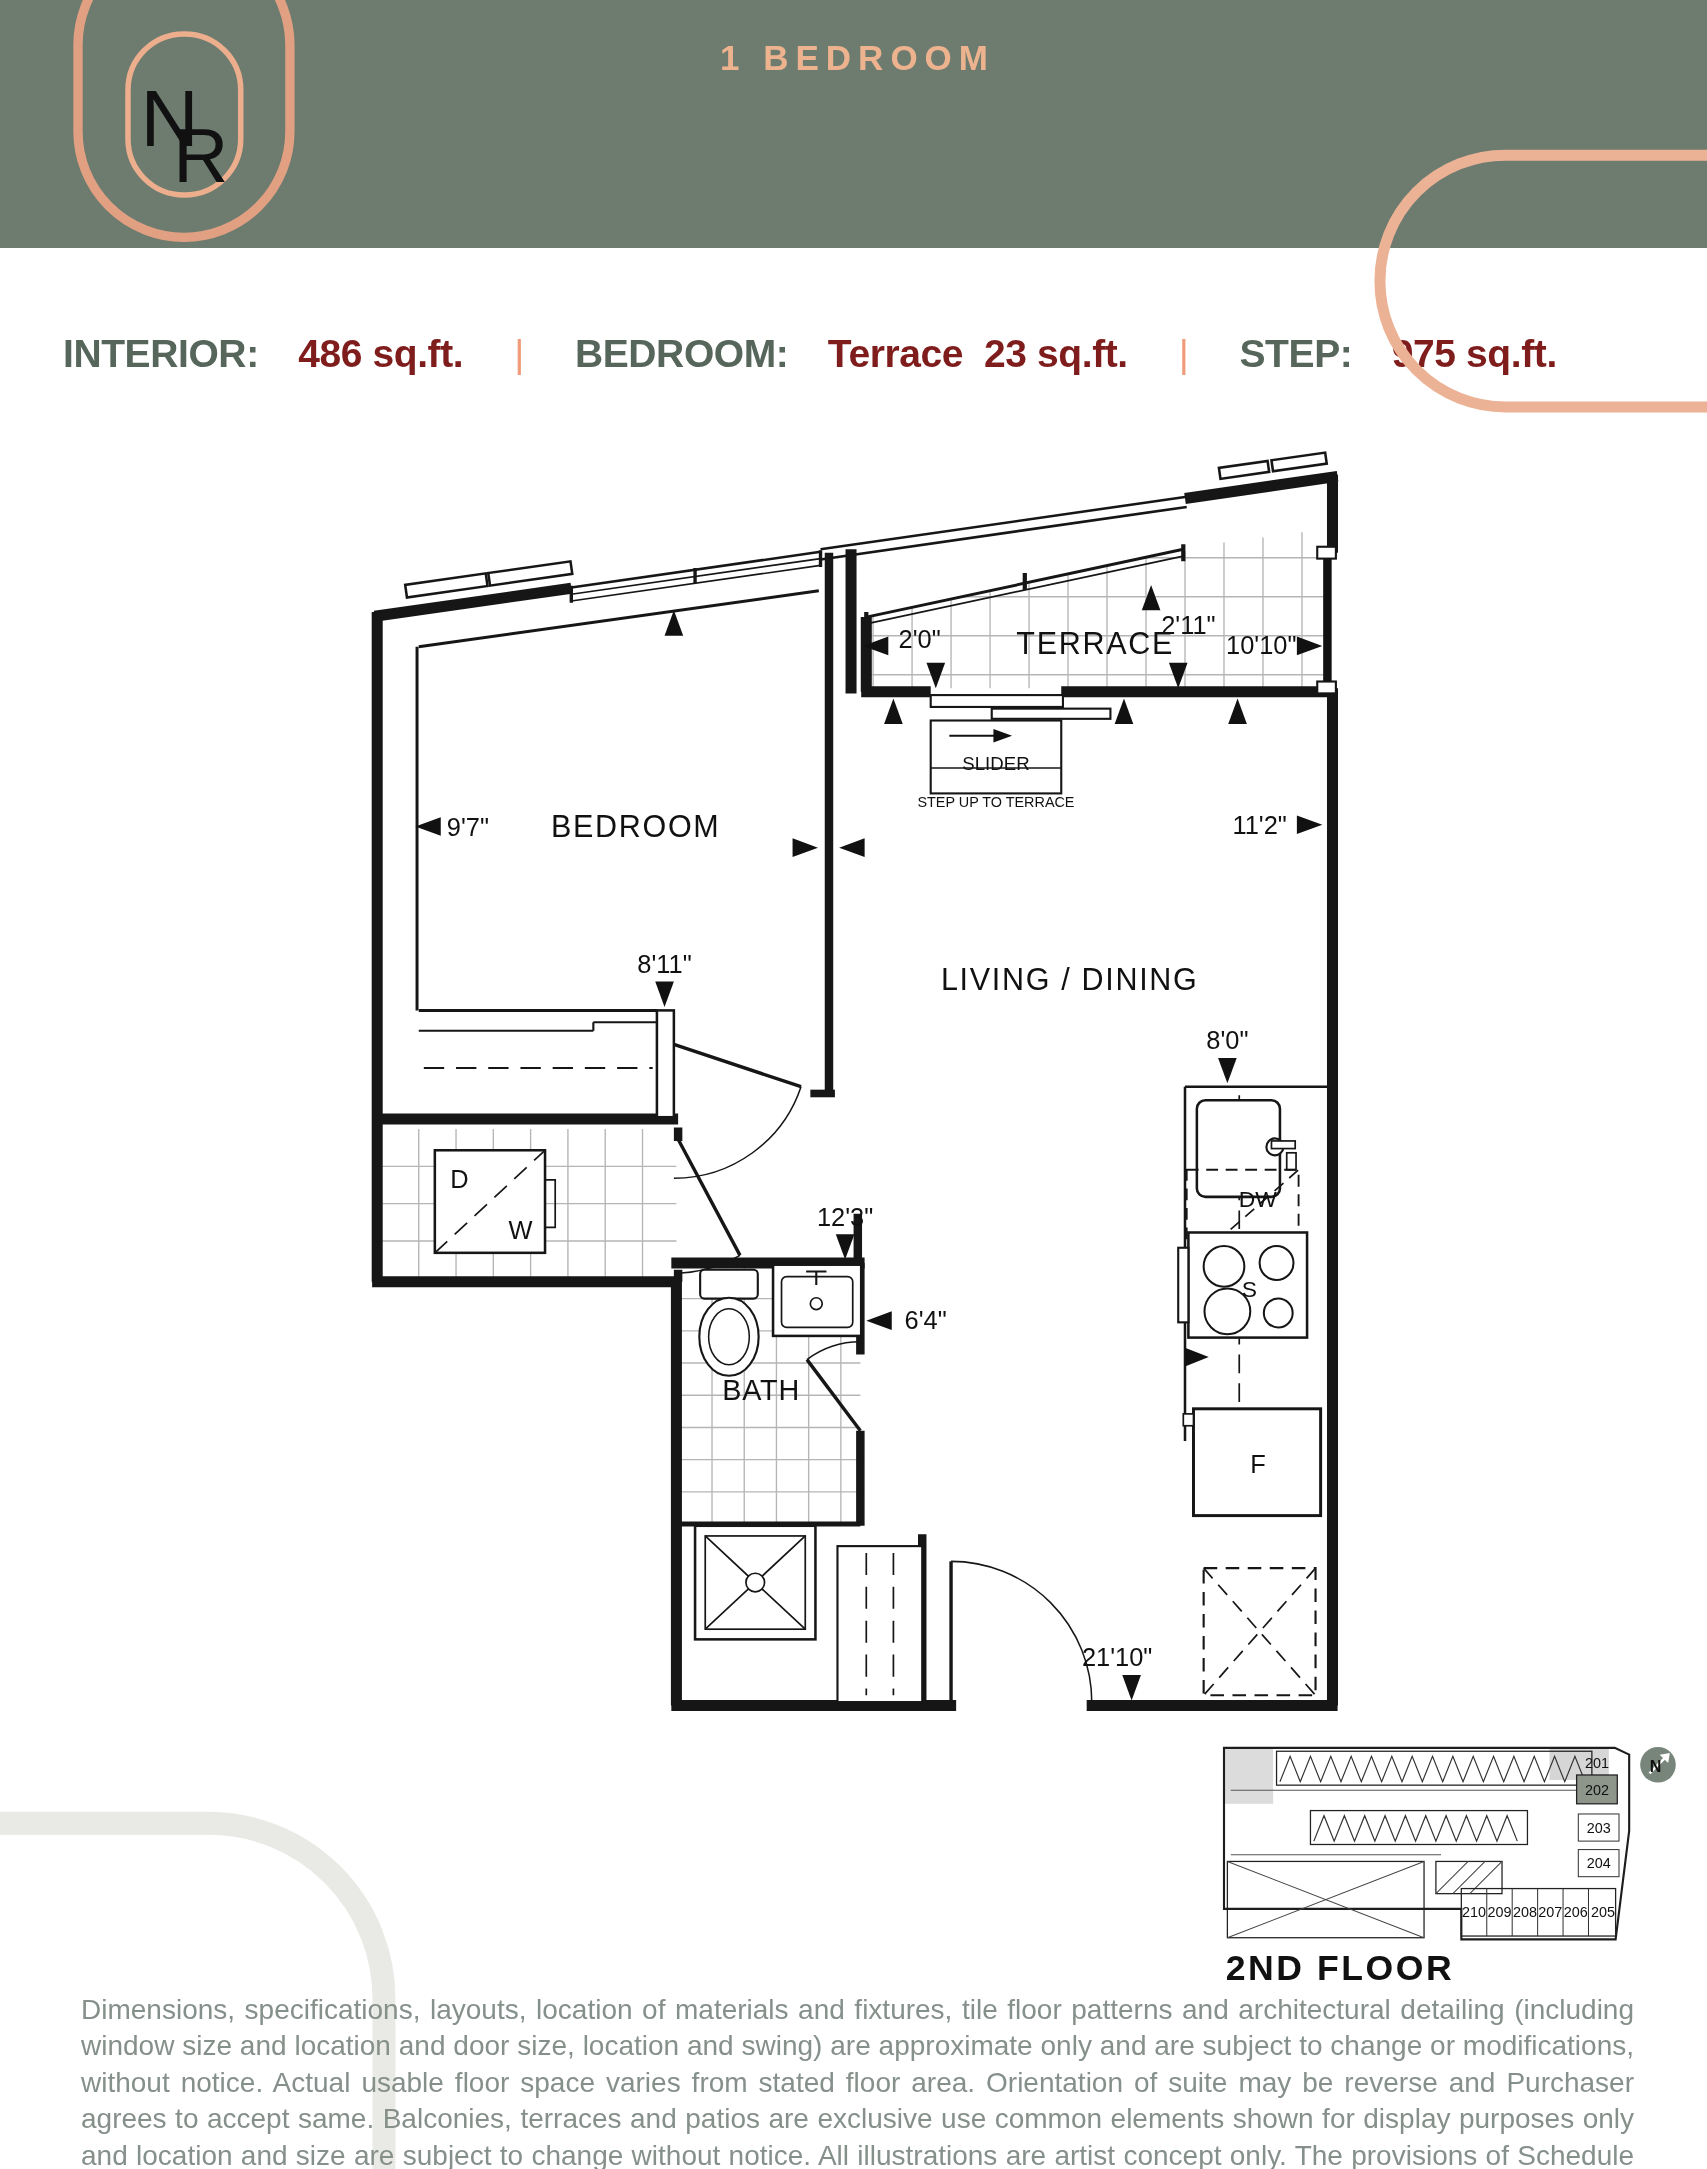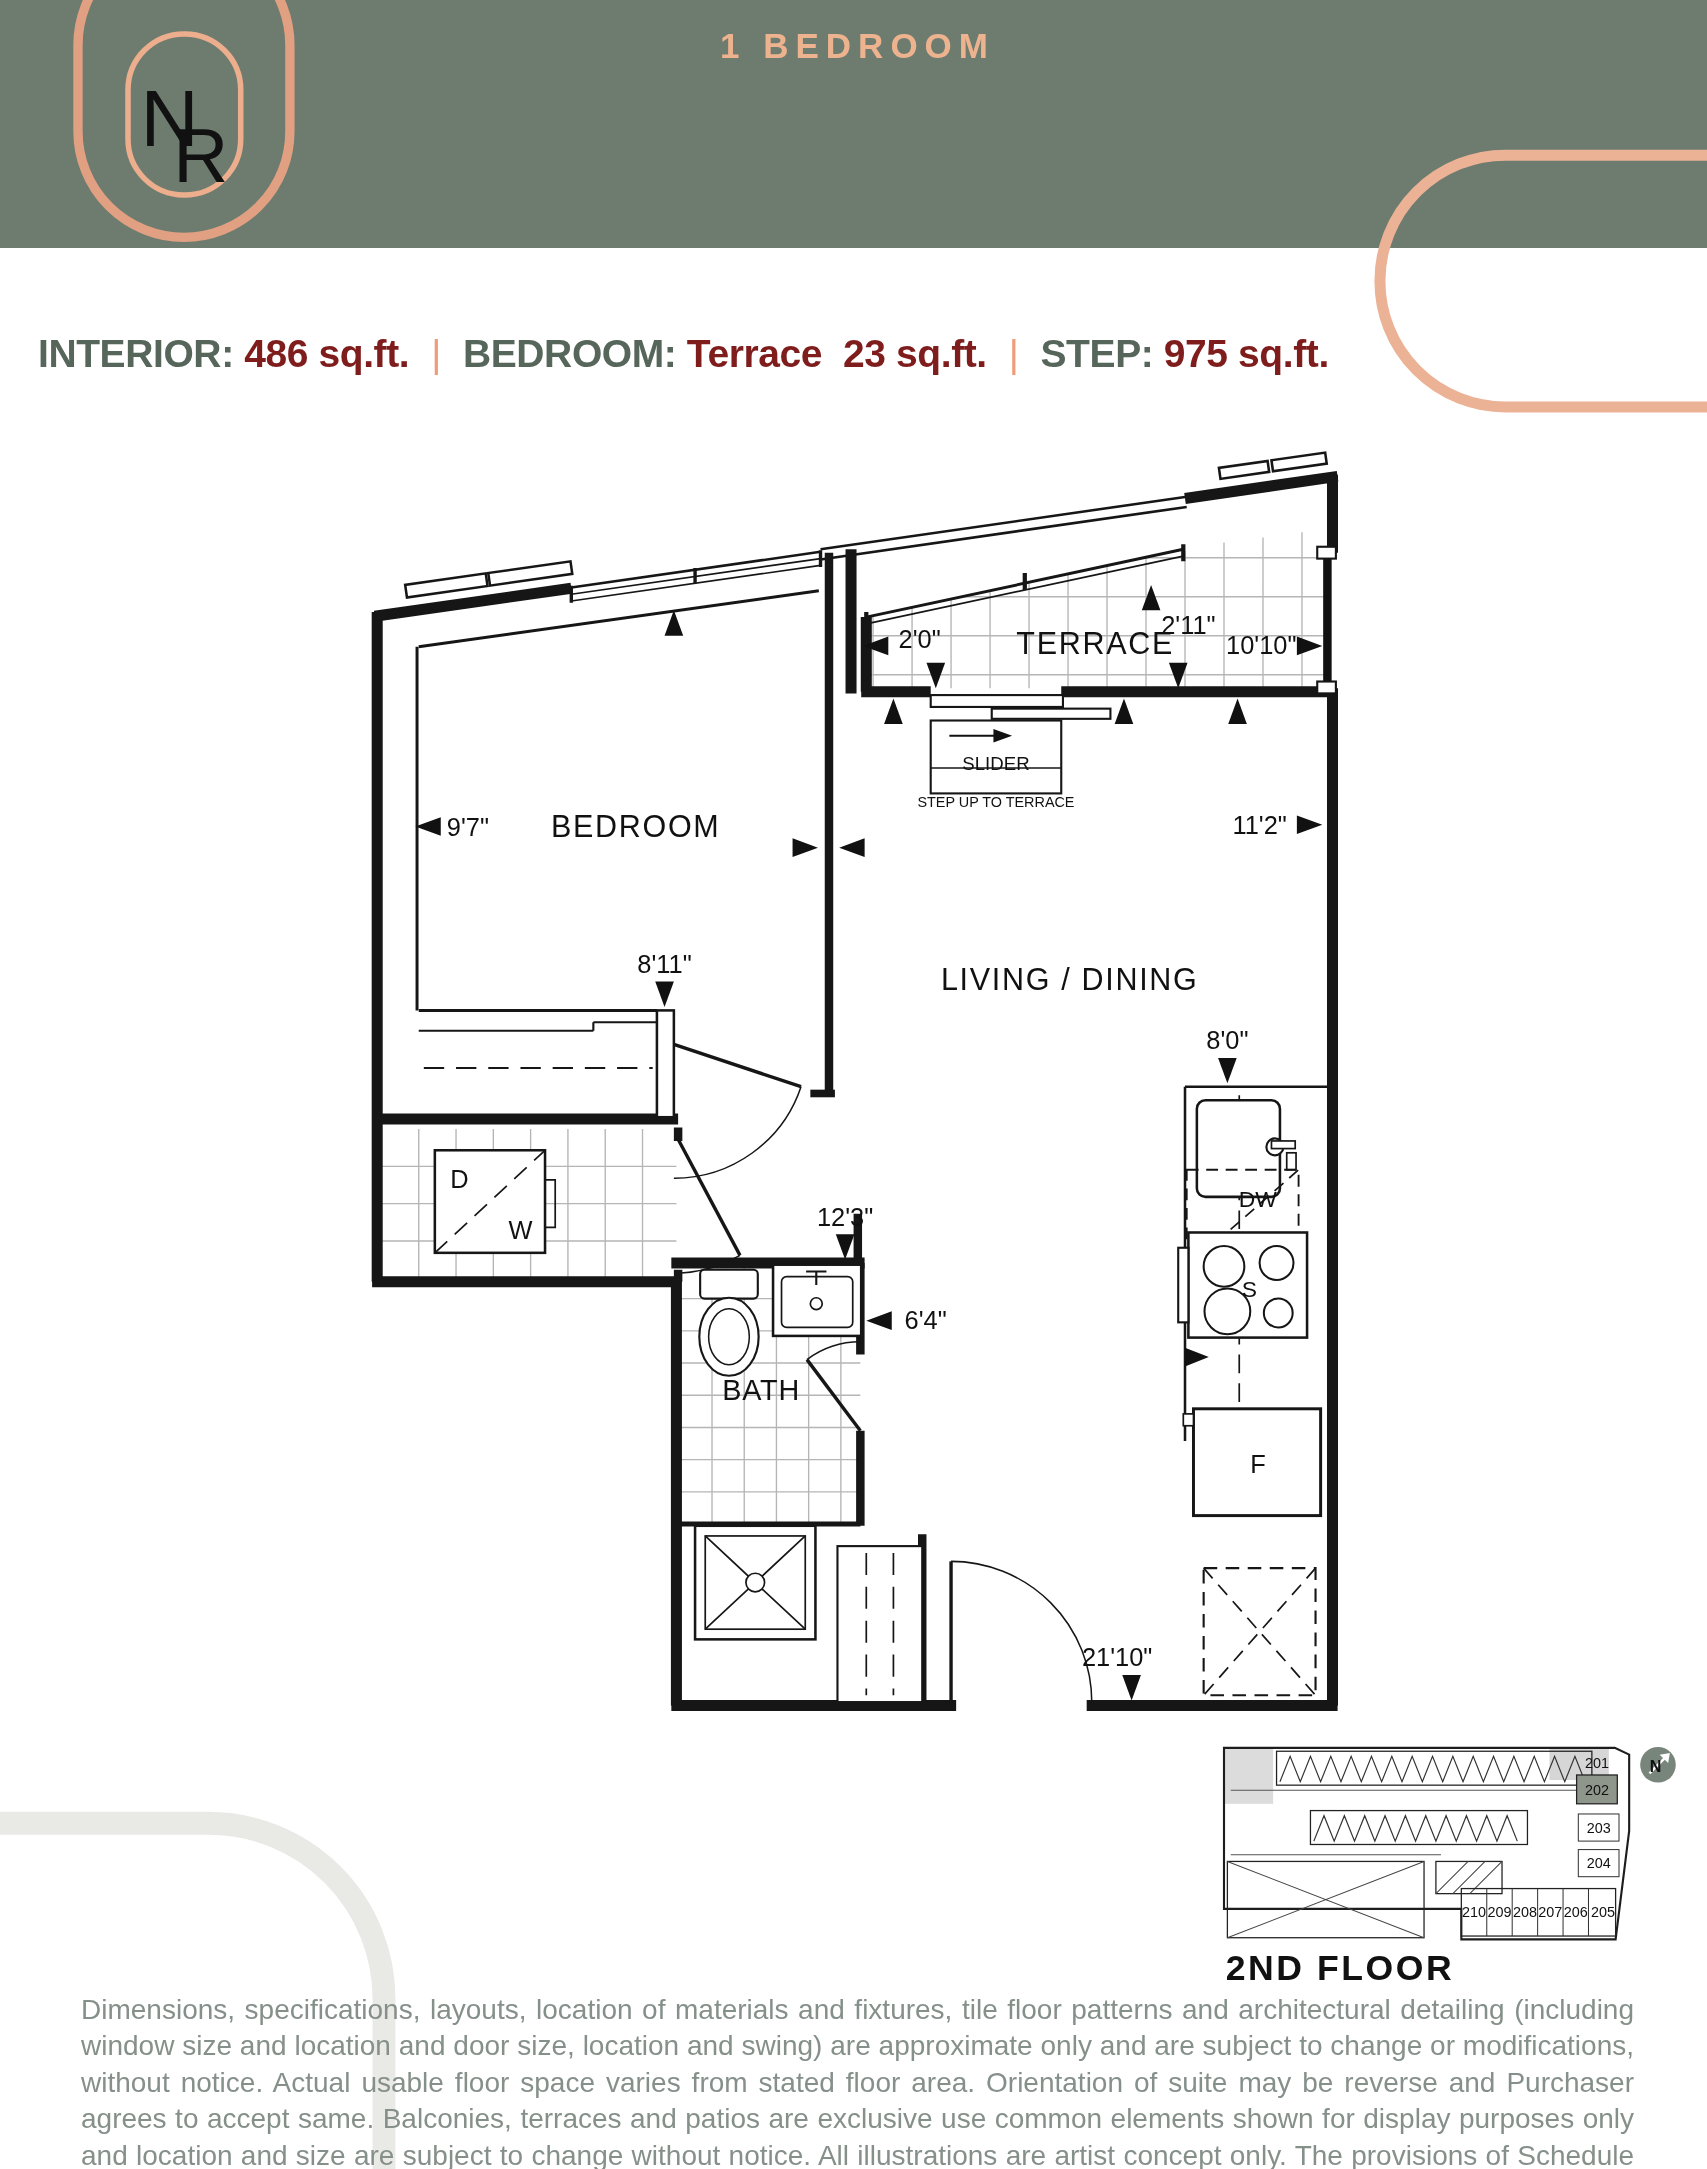--- a/index.html
+++ b/index.html
@@ -8,27 +8,27 @@
     background:#ffffff;font-family:"Liberation Sans",sans-serif;
   }
   
   .header-band{position:absolute;left:0;top:0;width:1708px;height:248px;background:#6E7C70;}
   .title-wrap{position:absolute;left:0;top:0;width:1708px;text-align:center;}
   .unit-title{
     margin:0;padding-top:34px;color:#fdfdfd;font-size:82px;font-weight:700;
     letter-spacing:.17em;padding-left:.17em;line-height:1;
   }
   .unit-type{
-    margin:4px;padding-top:24px;color:#EDB38F;font-size:35px;font-weight:700;
+    margin:16px;padding-top:24px;color:#EDB38F;font-size:35px;font-weight:700;
     letter-spacing:.2em;padding-left:.2em;line-height:1;
   }
   
   .stats{
-    position:absolute;left:38px;top:332px;display:flex;align-items:flex-start;
-    font-size:39px;letter-spacing:-0.4px;white-space:pre;
+    position:absolute;left:63px;top:332px;display:flex;align-items:flex-start;
+    font-size:39px;letter-spacing:-0.4px;white-space:pre;gap:29px;
   }
   .stat-label{font-weight:700;color:#57665B;}
   .stat-value{font-weight:700;color:#7f1d1d;}
   .stat-sep{color:#F09B79;font-weight:400;margin:0 22px;}
   
   .plan-svg{position:absolute;left:0;top:0;}
   
   .disclaimer{
     position:absolute;left:81px;top:1992px;width:1553px;
     font-size:28px;line-height:1.3;color:#86908a;text-align:justify;margin:0;

